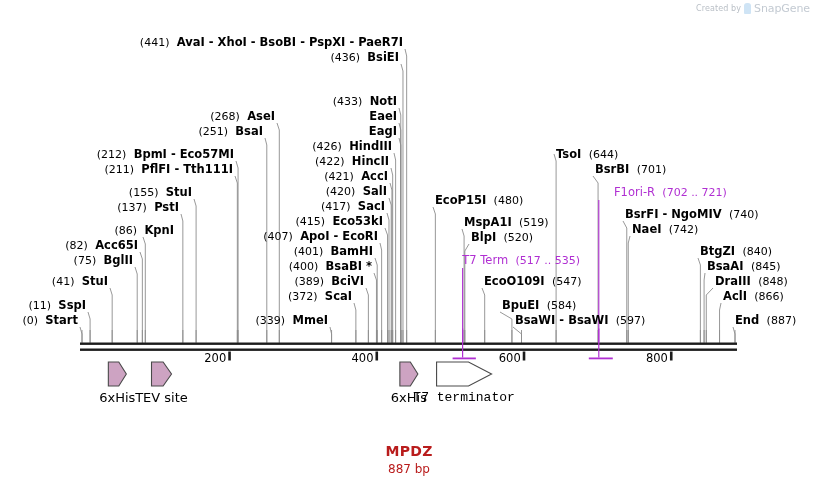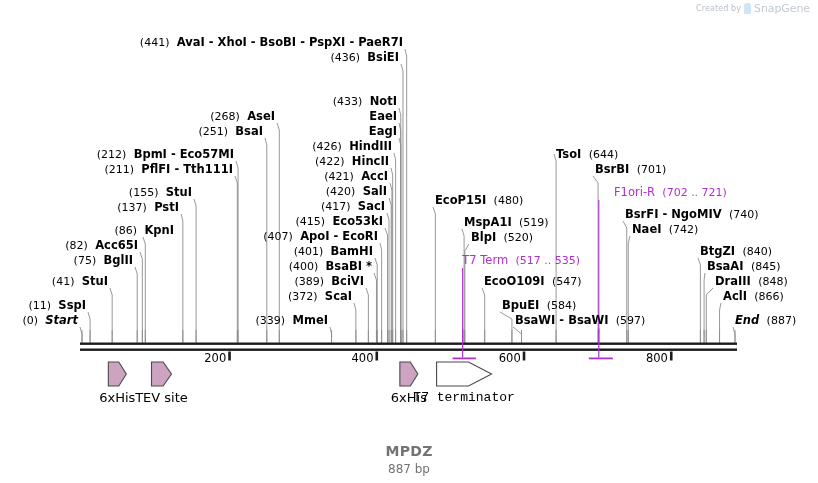--- a/index.html
+++ b/index.html
@@ -63,21 +63,21 @@
   .pos {
     font-weight: normal;
     color: #000;
     font-size: 11px;
   }
   .enz {
     font-weight: bold;
     font-size: 11.5px;
   }
   .dash { font-weight: bold; }
-  .ital { font-style: italic; font-weight: bold; }
+  .ital { font-weight: bold; }
   .feat-purple { color: #b02fd2; font-size: 11.5px; }
   .feat-purple .pos { color: #b02fd2; }
 
   .axlabel {
     position: absolute;
     font-size: 11.5px;
     color: #000;
     white-space: nowrap;
     transform: translate(-100%, 0);
   }
@@ -86,21 +86,21 @@
     font-size: 13px;
     color: #000;
     white-space: nowrap;
     transform: translate(-50%, 0);
   }
   .title {
     position: absolute;
     left: 409px;
     transform: translateX(-50%);
     text-align: center;
-    color: #737373;
+    color: #b91c1c;
   }
   .title .name { font-size: 14px; font-weight: bold; letter-spacing: 0.3px; }
   .title .bp { font-size: 12px; margin-top: 3px; text-align: center; }
 </style>
 </head>
 <body>
 
 <div class="wm">
   <span class="wm-created">Created by</span>
   <span class="wm-mark"></span>

